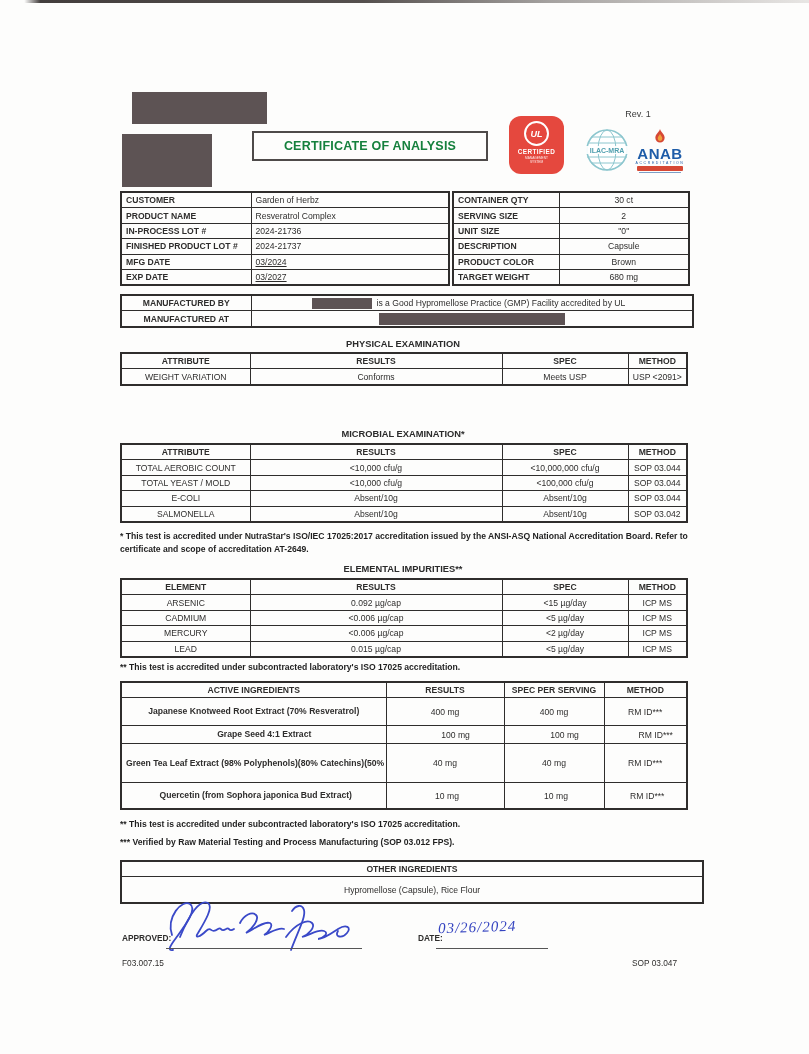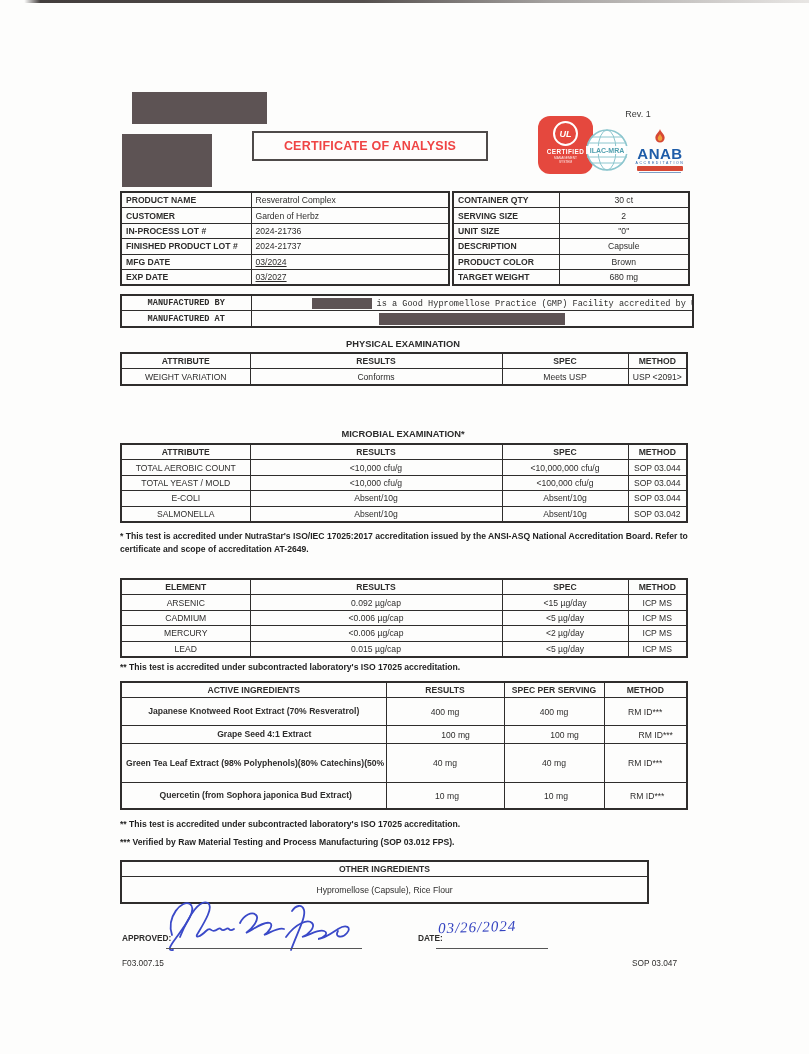--- a/index.html
+++ b/index.html
@@ -7,24 +7,24 @@
         font-family:"Liberation Sans",sans-serif;color:#2e2d2c;}
   .topline{position:absolute;top:0;left:0;width:809px;height:3px;
         background:linear-gradient(90deg,#fdfdfc 0%,#fdfdfc 3%,#433e3d 5%,#55504e 45%,#a5a2a0 68%,#e8e6e4 100%);}
   .redact{position:absolute;background:#5d5354;}
   .r1{left:132px;top:92px;width:135px;height:32px;}
   .r2{left:122px;top:134px;width:90px;height:53px;}
   .redact-inline{display:inline-block;background:#5d5354;vertical-align:middle;}
 
   .title-box{position:absolute;left:252px;top:131px;width:232px;height:26px;border:2px solid #4e4a49;
         display:flex;align-items:center;justify-content:center;font-weight:bold;font-size:12.5px;
-        letter-spacing:.2px;color:#ef4444;}
+        letter-spacing:.2px;color:#15803d;}
 
   .ul-badge{position:absolute;left:509px;top:116px;width:55px;height:58px;background:#e5483e;
-        border-radius:12px;text-align:center;color:#fff;margin-left:29px;}
+        border-radius:12px;text-align:center;color:#fff;}
   .ul-circle{width:21px;height:21px;border:2px solid #fff;border-radius:50%;margin:5px auto 2px;
         display:flex;align-items:center;justify-content:center;font-weight:bold;font-style:italic;
         font-size:9px;}
   .ul-cert{font-size:6.4px;font-weight:bold;letter-spacing:.4px;}
   .ul-sub{font-size:3.2px;line-height:4px;width:34px;margin:1px auto 0;opacity:.9;}
 
   .rev{position:absolute;left:606px;top:109px;width:64px;text-align:center;font-size:9px;color:#3a3a3a;}
   .ilac{position:absolute;left:584px;top:127px;}
   .anab{position:absolute;left:627px;top:129px;width:66px;text-align:center;}
   .anab-name{font-size:15px;font-weight:800;color:#1e5ca8;letter-spacing:.5px;line-height:13px;}
@@ -36,40 +36,40 @@
   table.doc td{border:1px solid #2f2d2c;padding:0 4px;font-size:8.6px;color:#2e2d2c;
         overflow:hidden;white-space:nowrap;height:14.4px;}
   .lb{font-weight:bold;}
   .c{text-align:center;}
   .hd{font-weight:bold;text-align:center;}
   .u{text-decoration:underline;}
 
   .info-left{left:120px;top:191px;width:328px;}
   .info-right{left:452px;top:191px;width:236px;}
   .manu{left:120px;top:294px;width:572px;}
-  .manu td{height:15px;font-family:Liberation Mono, monospace;}
+  .manu td{height:15px;}
 
   .sec-title{position:absolute;left:120px;width:566px;text-align:center;font-weight:bold;
         font-size:9.3px;color:#2b2b2b;}
   #t-phys{top:339px;} #t-micro{top:429px;} #t-elem{top:564px;}
   .phys{left:120px;top:352px;width:566px;}
   .micro{left:120px;top:443px;width:566px;}
   .micro td{height:14.6px;}
   .elem{left:120px;top:578px;width:566px;}
   .elem td{height:13.8px;}
   .fn{position:absolute;left:120px;width:574px;font-weight:bold;font-size:8.6px;line-height:13px;color:#1f1f1f;}
   #fn-micro{top:530px;} #fn-elem{top:661px;} #fn-act1{top:818px;} #fn-act2{top:836px;}
 
   .act{left:120px;top:681px;width:566px;}
   .act td{white-space:normal;vertical-align:middle;}
   .act .ing{font-weight:bold;text-align:center;line-height:11px;}
   .act tr.rh1 td{height:27px;} .act tr.rh2 td{height:17px;padding-left:25px;}
   .act tr.rh3 td{height:38px;} .act tr.rh4 td{height:25px;padding-left:8px;}
 
-  .other{left:120px;top:860px;width:529px;border-radius:11px;}
+  .other{left:120px;top:860px;width:584px;border-radius:11px;}
   .other tr.body td{height:25px;white-space:normal;}
 
   .approved-label{position:absolute;left:122px;top:933px;font-size:8.3px;font-weight:bold;}
   .sig-svg{position:absolute;left:158px;top:893px;}
   .sig-line{position:absolute;left:166px;top:948px;width:196px;border-top:1.2px solid #555;}
   .date-label{position:absolute;left:418px;top:933px;font-size:8.3px;font-weight:bold;}
   .date-value{position:absolute;left:438px;top:919px;font-size:15px;color:#3544c0;
         font-family:"Liberation Serif",serif;font-style:italic;letter-spacing:1px;transform:rotate(-2deg);}
   .date-line{position:absolute;left:436px;top:948px;width:112px;border-top:1.2px solid #555;}
   .footer-left{position:absolute;left:122px;top:958px;font-size:8.3px;}
@@ -115,26 +115,26 @@
     <div class="anab-dash"></div>
   </div>
 
   <table class="doc info-left">
     <colgroup>
         <col style="width:130px">
         <col style="width:198px">
       </colgroup>
     <tbody>
       <tr>
+          <td class="lb">CUSTOMER</td>
+          <td>Garden of Herbz</td>
+        </tr>
+      <tr>
           <td class="lb">PRODUCT NAME</td>
           <td>Resveratrol Complex</td>
-        </tr>
-      <tr>
-          <td class="lb">CUSTOMER</td>
-          <td>Garden of Herbz</td>
         </tr>
       <tr>
           <td class="lb">IN-PROCESS LOT #</td>
           <td>2024-21736</td>
         </tr>
       <tr>
           <td class="lb">FINISHED PRODUCT LOT #</td>
           <td>2024-21737</td>
         </tr>
       <tr>
@@ -262,20 +262,21 @@
       <tr>
         <td class="c">SALMONELLA</td>
         <td class="c">Absent/10g</td>
         <td class="c">Absent/10g</td>
         <td class="c">SOP 03.042</td>
       </tr>
     </tbody>
   </table>
   <div class="fn" id="fn-micro">* This test is accredited under NutraStar's ISO/IEC 17025:2017 accreditation issued by the ANSI-ASQ National Accreditation Board. Refer to certificate and scope of accreditation AT-2649.</div>
 
+  <div class="sec-title" id="t-elem">ELEMENTAL IMPURITIES**</div>
   <table class="doc elem">
     <colgroup>
         <col style="width:129px">
         <col style="width:252px">
         <col style="width:126px">
         <col style="width:59px">
       </colgroup>
     <tbody>
       <tr>
         <td class="hd">ELEMENT</td>

